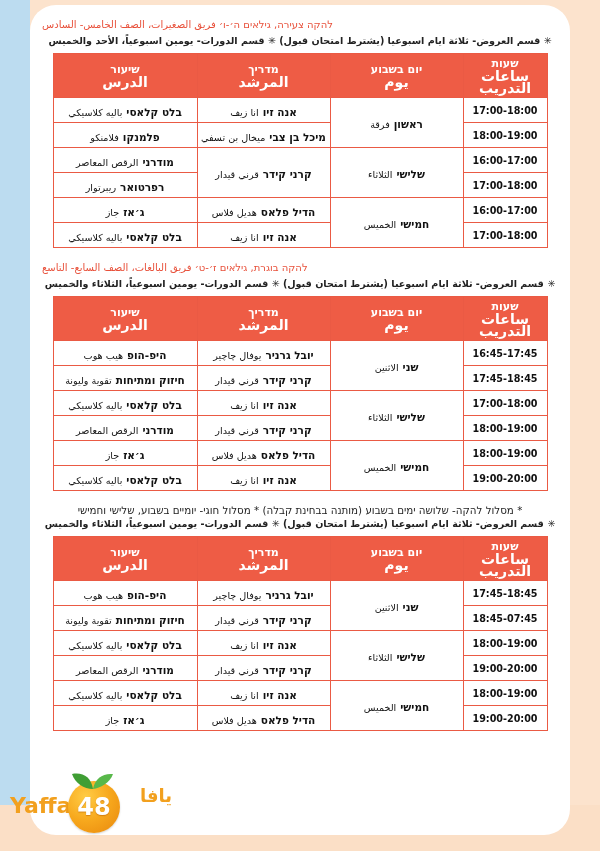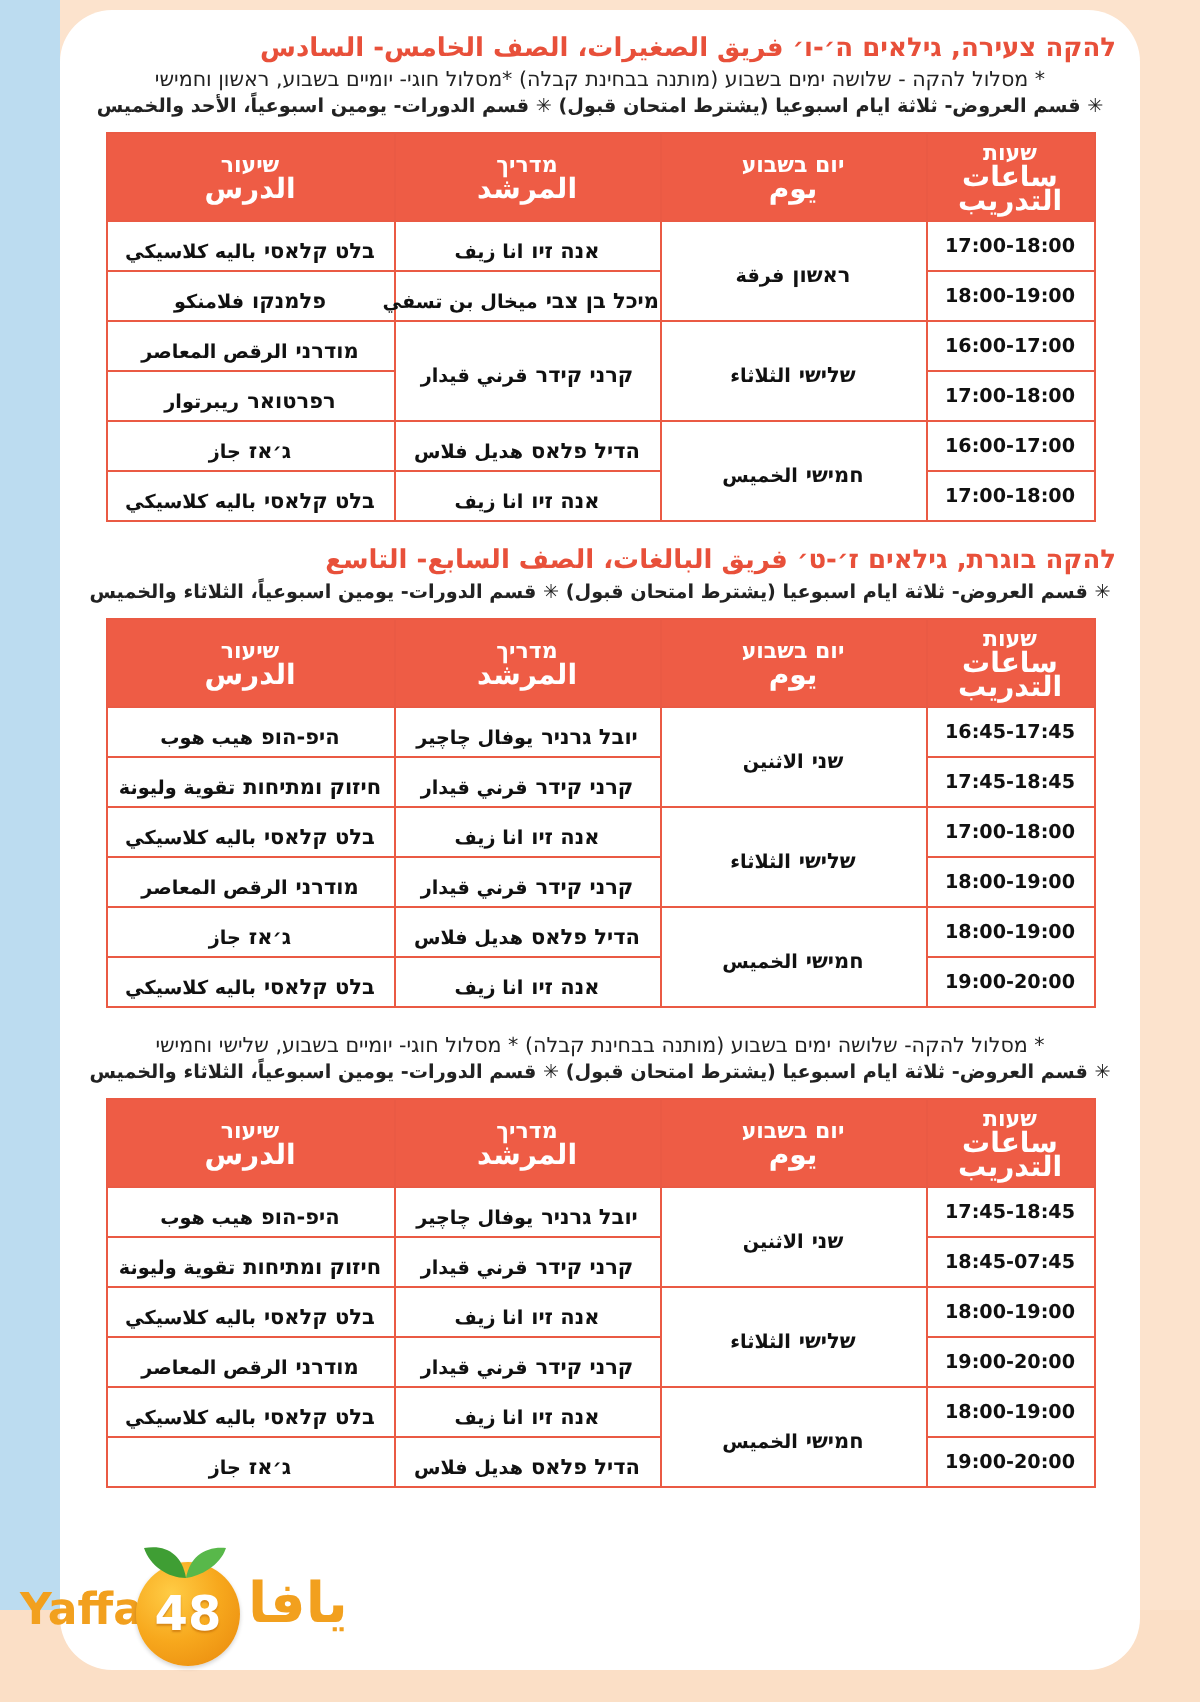--- a/index.html
+++ b/index.html
@@ -25,23 +25,23 @@
     background:#ffffff;
     border-radius:26px;
     box-sizing:border-box;
     overflow:hidden;
   }
   .section{
     padding:0 12px;
   }
   .sec-title{
     color:#e8503a;
-    font-size:13px;
-    font-weight:bold;
-    text-align:right;
+    font-size:10px;
+    font-weight:normal;
+    text-align:left;
     direction:rtl;
     white-space:nowrap;
     margin:0;
     padding:0 0 2px 0;
     line-height:14px;
   }
   .sec-note{
     color:#222;
     font-size:10.3px;
     text-align:center;
@@ -81,38 +81,38 @@
   table.sched tbody td{
     background:#ffffff;
     height:25px;
     color:#111;
   }
   .c-time{width:84px;font-size:9.6px;font-weight:bold;letter-spacing:0px;direction:ltr;}
   .c-day{width:133px;}
   .c-guide{width:133px;}
   .c-lesson{width:144px;}
   .he{font-size:10.5px;font-weight:bold;}
-  .ar{font-size:9.6px;font-weight:bold;}
+  .ar{font-size:9.6px;font-weight:normal;}
   .pair{display:inline-block;direction:rtl;white-space:nowrap;}
   .pair .he{margin-left:4px;}
   
   .logo{
     position:absolute;left:6px;bottom:16px;
     width:200px;height:62px;
     z-index:40;
   }
   .logo-text-en{
     position:absolute;left:4px;top:20px;
     font-size:22px;font-weight:bold;color:#f2a01e;
     font-family:"DejaVu Sans","Liberation Sans",sans-serif;
     direction:ltr;
   }
   .logo-text-ar{
-    position:absolute;left:118px;top:12px;
-    font-size:28px;font-weight:bold;color:#f2a01e;
+    position:absolute;left:134px;top:12px;
+    font-size:18px;font-weight:bold;color:#f2a01e;
     direction:rtl;
   }
   .orange{
     position:absolute;left:62px;top:8px;
     width:52px;height:52px;border-radius:50%;
     background:radial-gradient(circle at 34% 30%,#ffcc45 0%,#f7a81d 48%,#e8870c 100%);
     box-shadow:0 1px 2px rgba(0,0,0,.18);
   }
   .orange-num{
     position:absolute;left:0;top:0;width:52px;height:52px;
@@ -130,21 +130,20 @@
 <body>
 
 <div class="left-strip"></div>
 <div class="bottom-band"></div>
 
 <div class="page-card">
   <div class="spacer-md"></div>
   <div id="sections-root">
       <div class="section">
         <div class="sec-title">להקה צעירה, גילאים ה׳-ו׳  فريق الصغيرات، الصف الخامس- السادس</div>
-        <div class="sec-note">* מסלול להקה - שלושה ימים בשבוע (מותנה בבחינת קבלה)  *מסלול חוגי- יומיים בשבוע, ראשון וחמישי</div>
         <div class="sec-note ar">✳ قسم العروض- ثلاثة ايام اسبوعيا (يشترط امتحان قبول)  ✳ قسم الدورات- يومين اسبوعياً، الأحد والخميس</div>
         <table class="sched">
           <thead>
             <tr>
               <th class="c-time">
                 <span class="th-he">שעות</span>
                 <span class="th-ar">ساعات التدريب</span>
               </th>
               <th class="c-day">
                 <span class="th-he">יום בשבוע</span>

